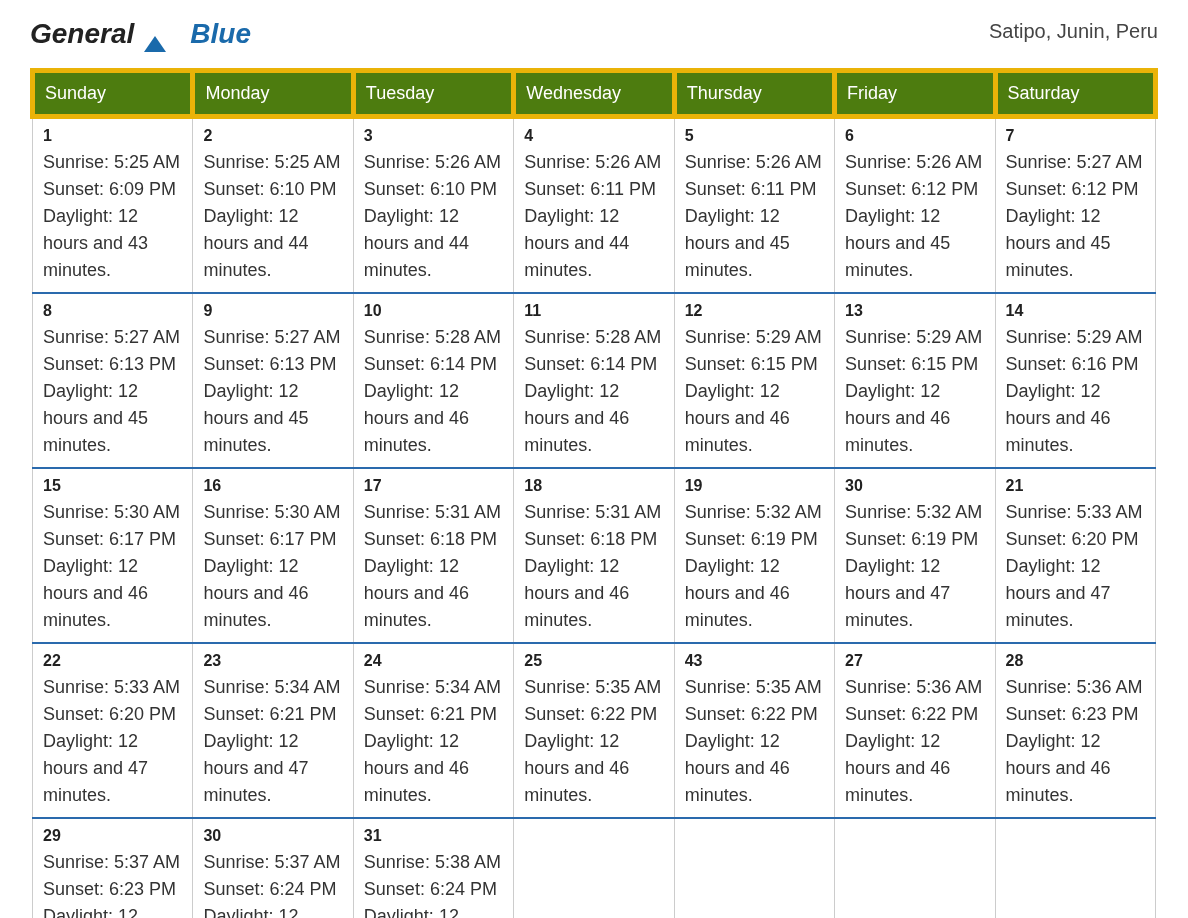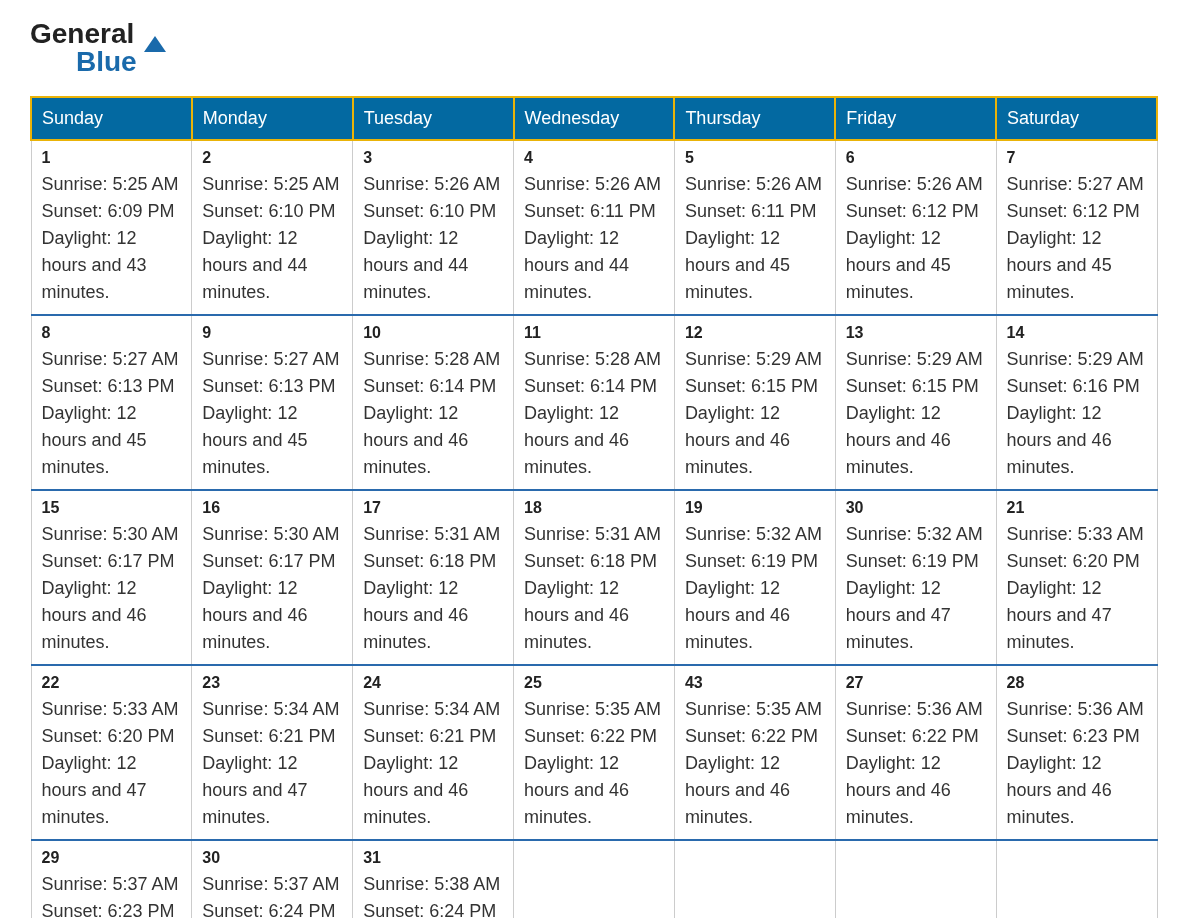--- a/index.html
+++ b/index.html
@@ -11,22 +11,23 @@
       min-height: 918px;
     }
     .header {
       display: flex;
       justify-content: space-between;
       align-items: flex-start;
       margin-bottom: 20px;
     }
     .logo {
       display: flex;
-      flex-direction: column;
+      flex-direction: row;
       line-height: 1;
+      font-style: italic;
     }
     .logo-line1 {
       display: flex;
       align-items: center;
     }
     .title-area {
       text-align: right;
     }
     .month-title {
       font-size: 48px;
@@ -35,27 +36,27 @@
     }
     .subtitle {
       font-size: 20px;
       color: #444;
     }
     .calendar {
       width: 100%;
       border-collapse: collapse;
     }
     .calendar th {
-      background: #0369a1;
+      background: #4d7c0f;
       color: #fff;
       padding: 10px 10px;
       text-align: left;
       font-size: 18px;
       font-weight: normal;
-      border: 2px solid #eab308;
+      border: 5px solid #eab308;
     }
     .calendar td {
       border: 1px solid #ccc;
       padding: 8px 10px;
       vertical-align: top;
       width: 14.28%;
       min-height: 120px;
       border-top: 2px solid #2a6aad;
     }
     .calendar tr td {
@@ -87,20 +88,21 @@
         <svg width="22" height="22" viewBox="0 0 22 22">
           <polygon points="11,2 22,18 0,18" fill="#1a6aab"></polygon>
         </svg>
       </span>
     </div>
     <div>
       <span style="font-size:28px;font-weight:bold;color:#1a6aab;margin-left:46px;">Blue</span>
     </div>
   </div>
   <div class="title-area">
+    <div class="subtitle">Satipo, Junin, Peru</div>
   </div>
 </div>
 
 <table class="calendar">
   <thead>
     <tr>
     <th>Sunday</th>
         <th>Monday</th>
         <th>Tuesday</th>
         <th>Wednesday</th>

